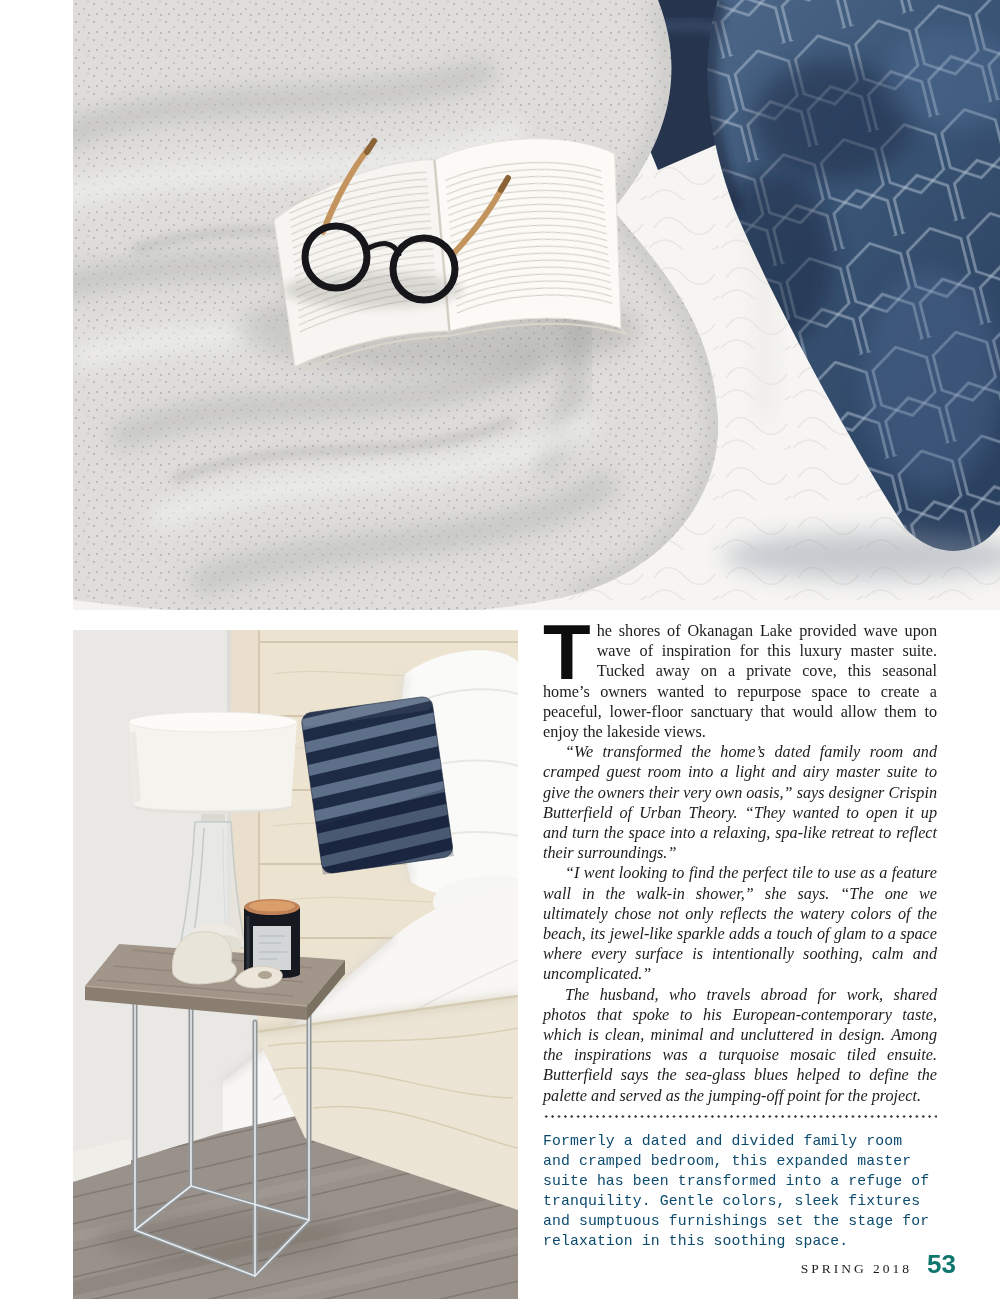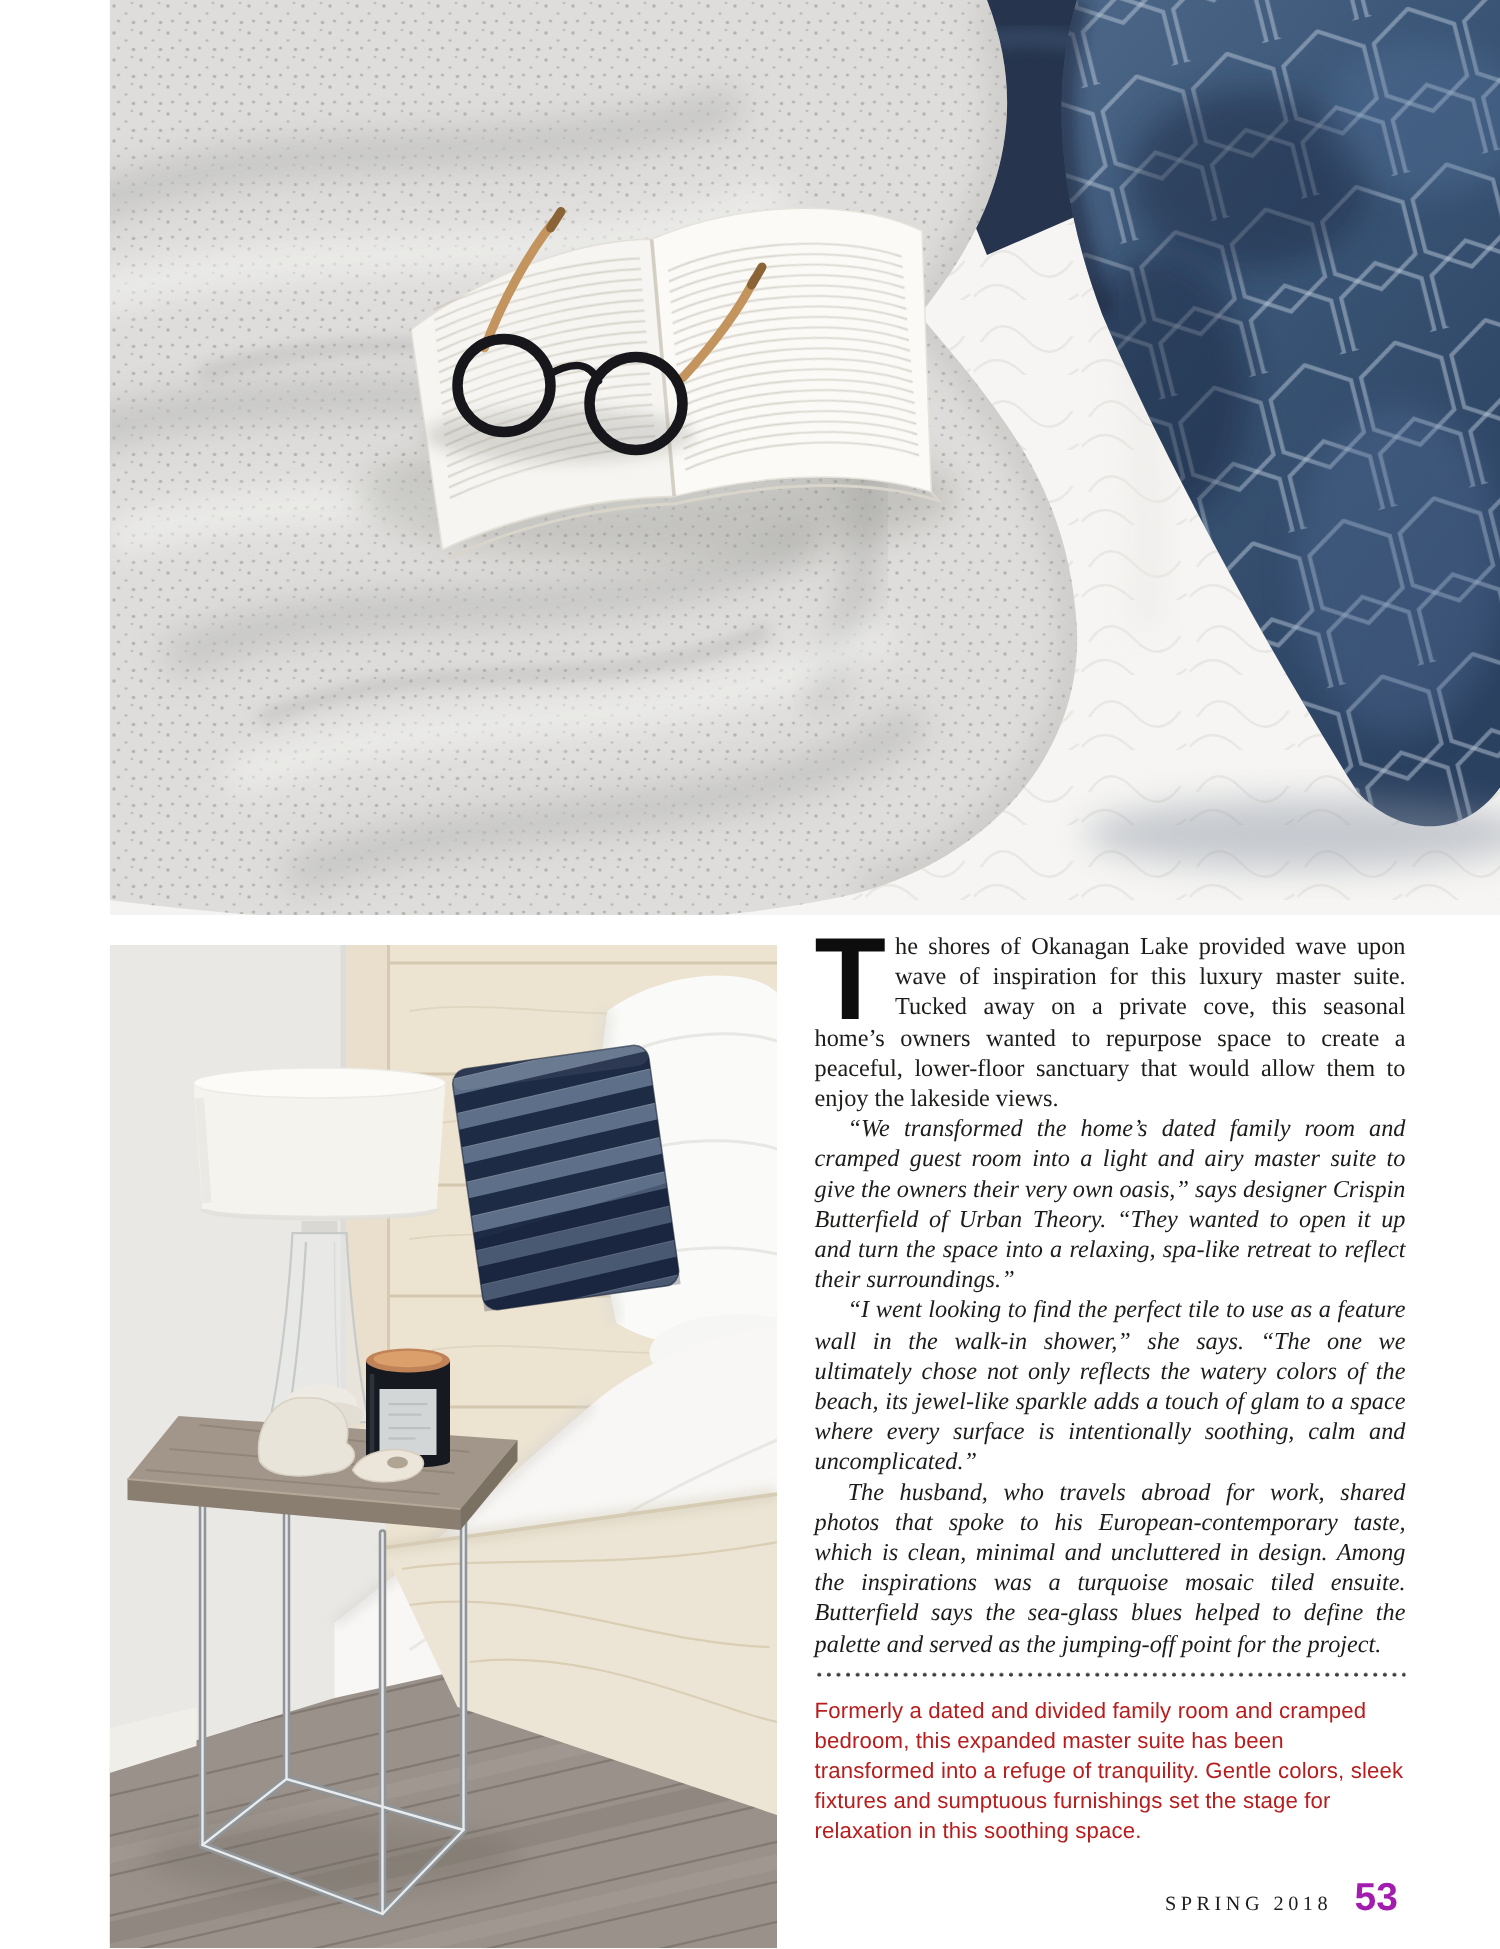--- a/index.html
+++ b/index.html
@@ -10,26 +10,26 @@
   .photo-top{left:73px;top:0;width:927px;height:610px;}
   .photo-bottom{left:73px;top:630px;width:445px;height:669px;}
 
   .article{position:absolute;left:543px;top:621px;width:394px;color:#1d1c1a;}
   .body-para{margin:0;font-size:16.2px;line-height:20.2px;text-align:justify;}
   .body-para.indent{text-indent:22px;font-style:italic;}
   .dropcap{float:left;font-family:"Liberation Sans","DejaVu Sans",sans-serif;font-weight:700;
            font-size:78px;line-height:57px;margin:3px 9px 0 0;letter-spacing:-3px;color:#0d0d0d;}
   .dotted-divider{margin-top:9px;height:3px;background-image:radial-gradient(circle,#3c3c3c 1.1px,transparent 1.4px);
            background-size:6.4px 3px;background-repeat:repeat-x;}
-  .caption{margin:13px 0 0 0;font-family:Liberation Sans, sans-serif;
-           font-size:14.8px;line-height:20px;color:#b91c1c;letter-spacing:.1px;}
-
-  .footer{position:absolute;top:1249px;right:68px;display:flex;align-items:baseline;gap:15px;}
+  .caption{margin:13px 0 0 0;font-family:Liberation Mono, monospace;
+           font-size:14.8px;line-height:20px;color:#0c4a6e;letter-spacing:.1px;}
+
+  .footer{position:absolute;top:1249px;right:44px;display:flex;align-items:baseline;gap:15px;}
   .issue{font-size:13.5px;letter-spacing:3px;color:#1c1c1c;}
-  .pagenum{font-family:"Liberation Sans","DejaVu Sans",sans-serif;font-weight:700;font-size:26px;color:#a21caf;}
+  .pagenum{font-family:"Liberation Sans","DejaVu Sans",sans-serif;font-weight:700;font-size:26px;color:#0f766e;}
 </style>
 </head>
 <body>
 
 <div class="page">
 
   <div class="photo photo-top">
     <svg viewBox="0 0 927 610" preserveAspectRatio="none">
       <defs>
         <filter id="b1" x="-40%" y="-40%" width="180%" height="180%">

